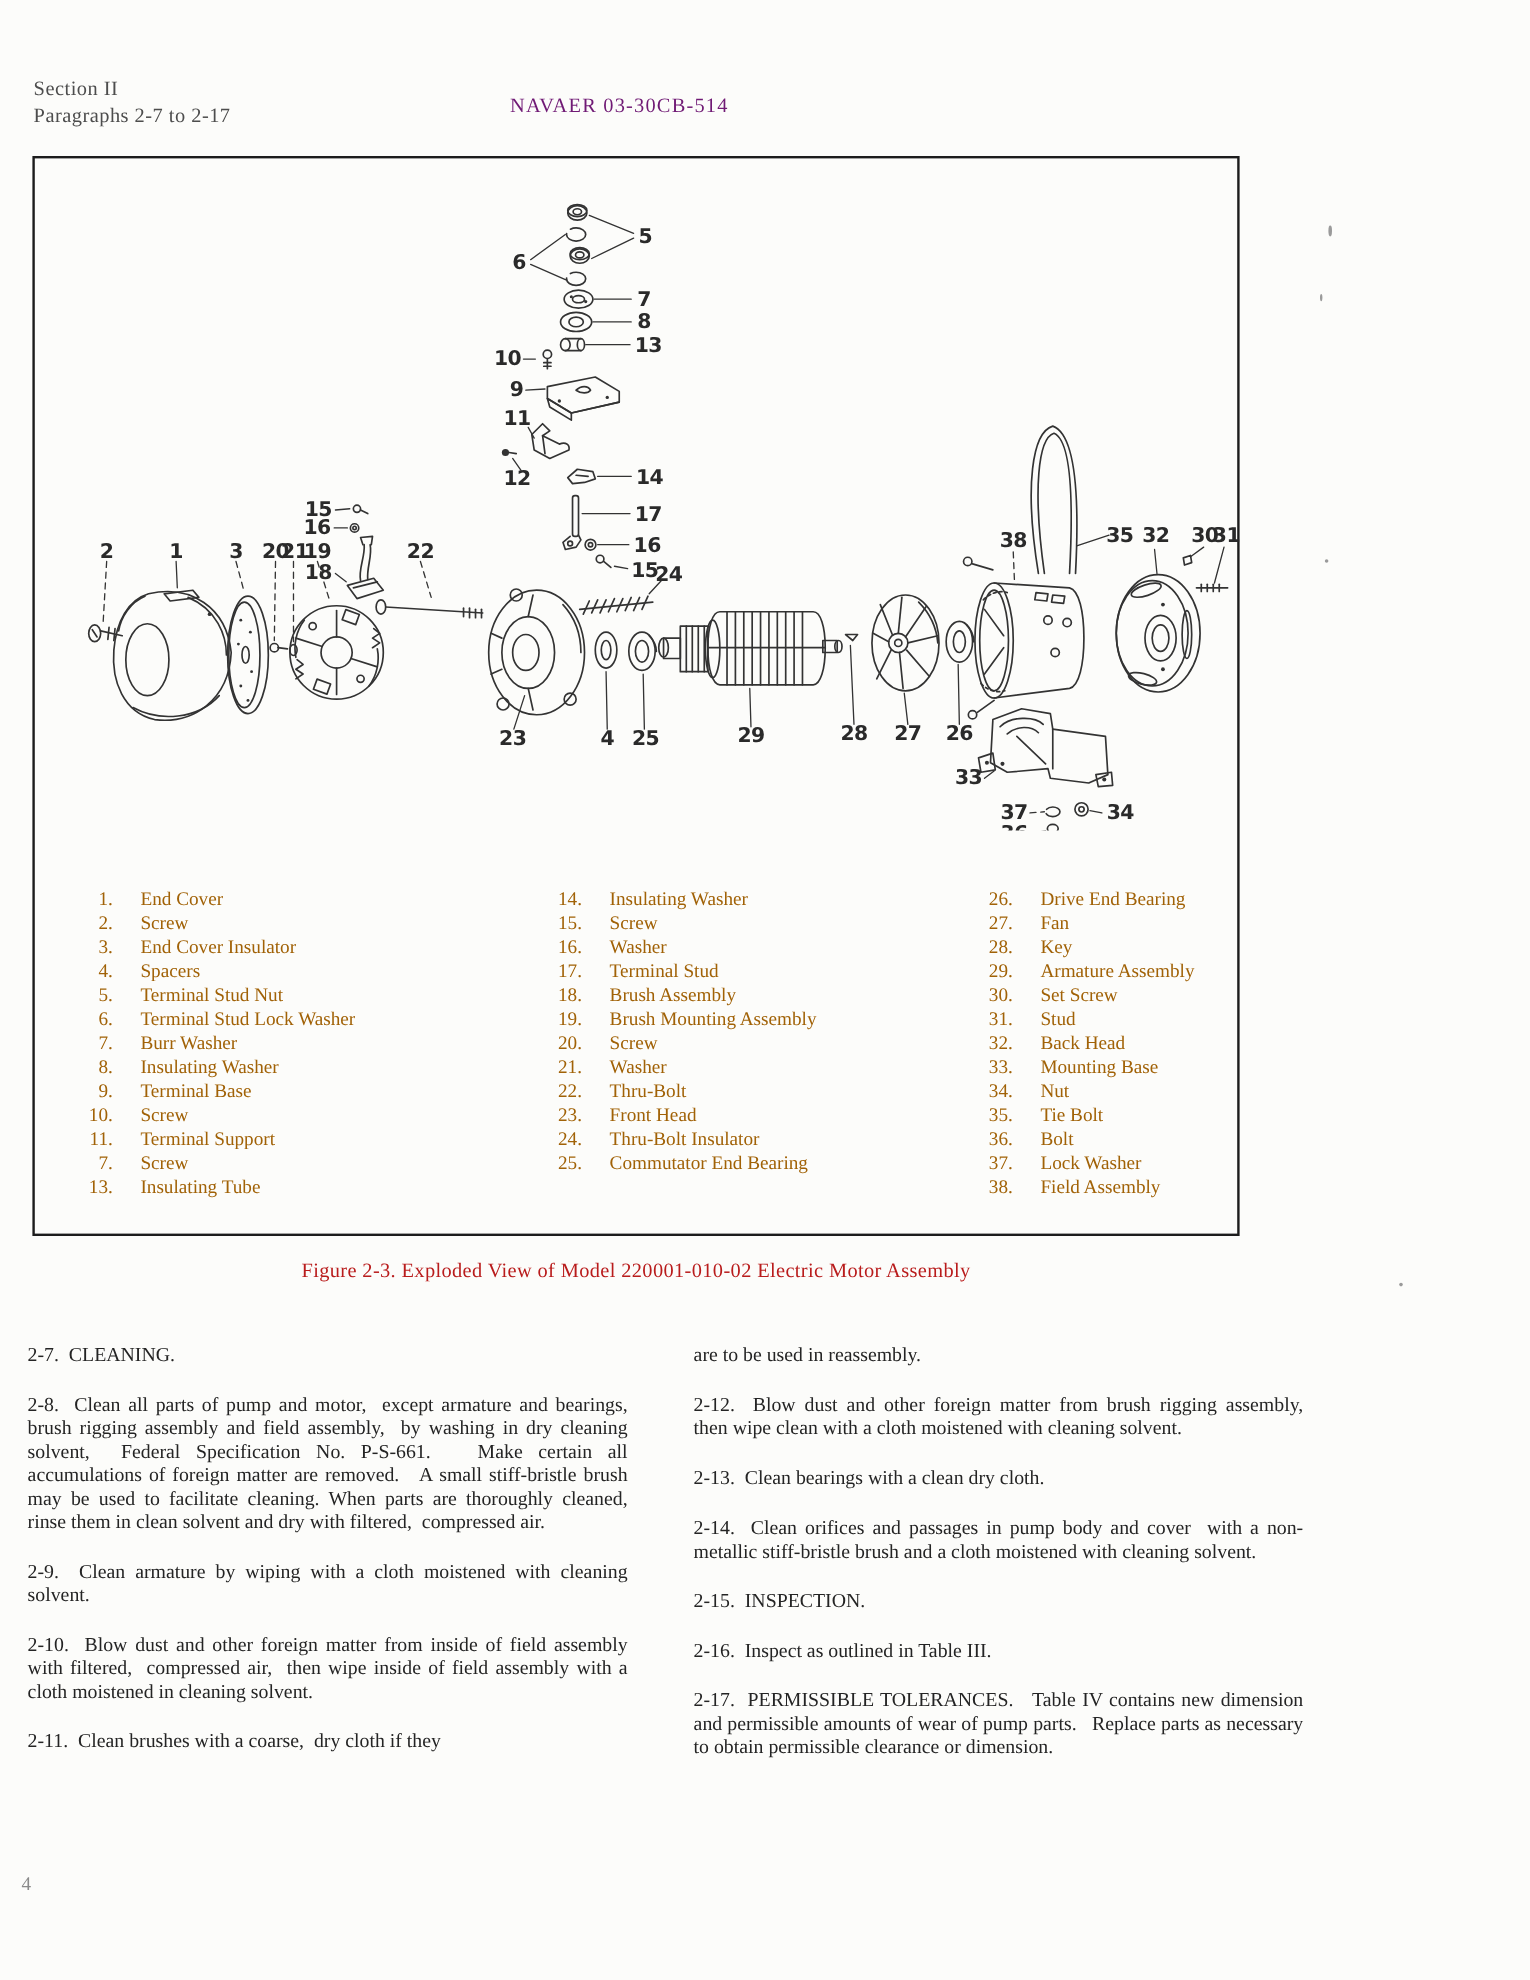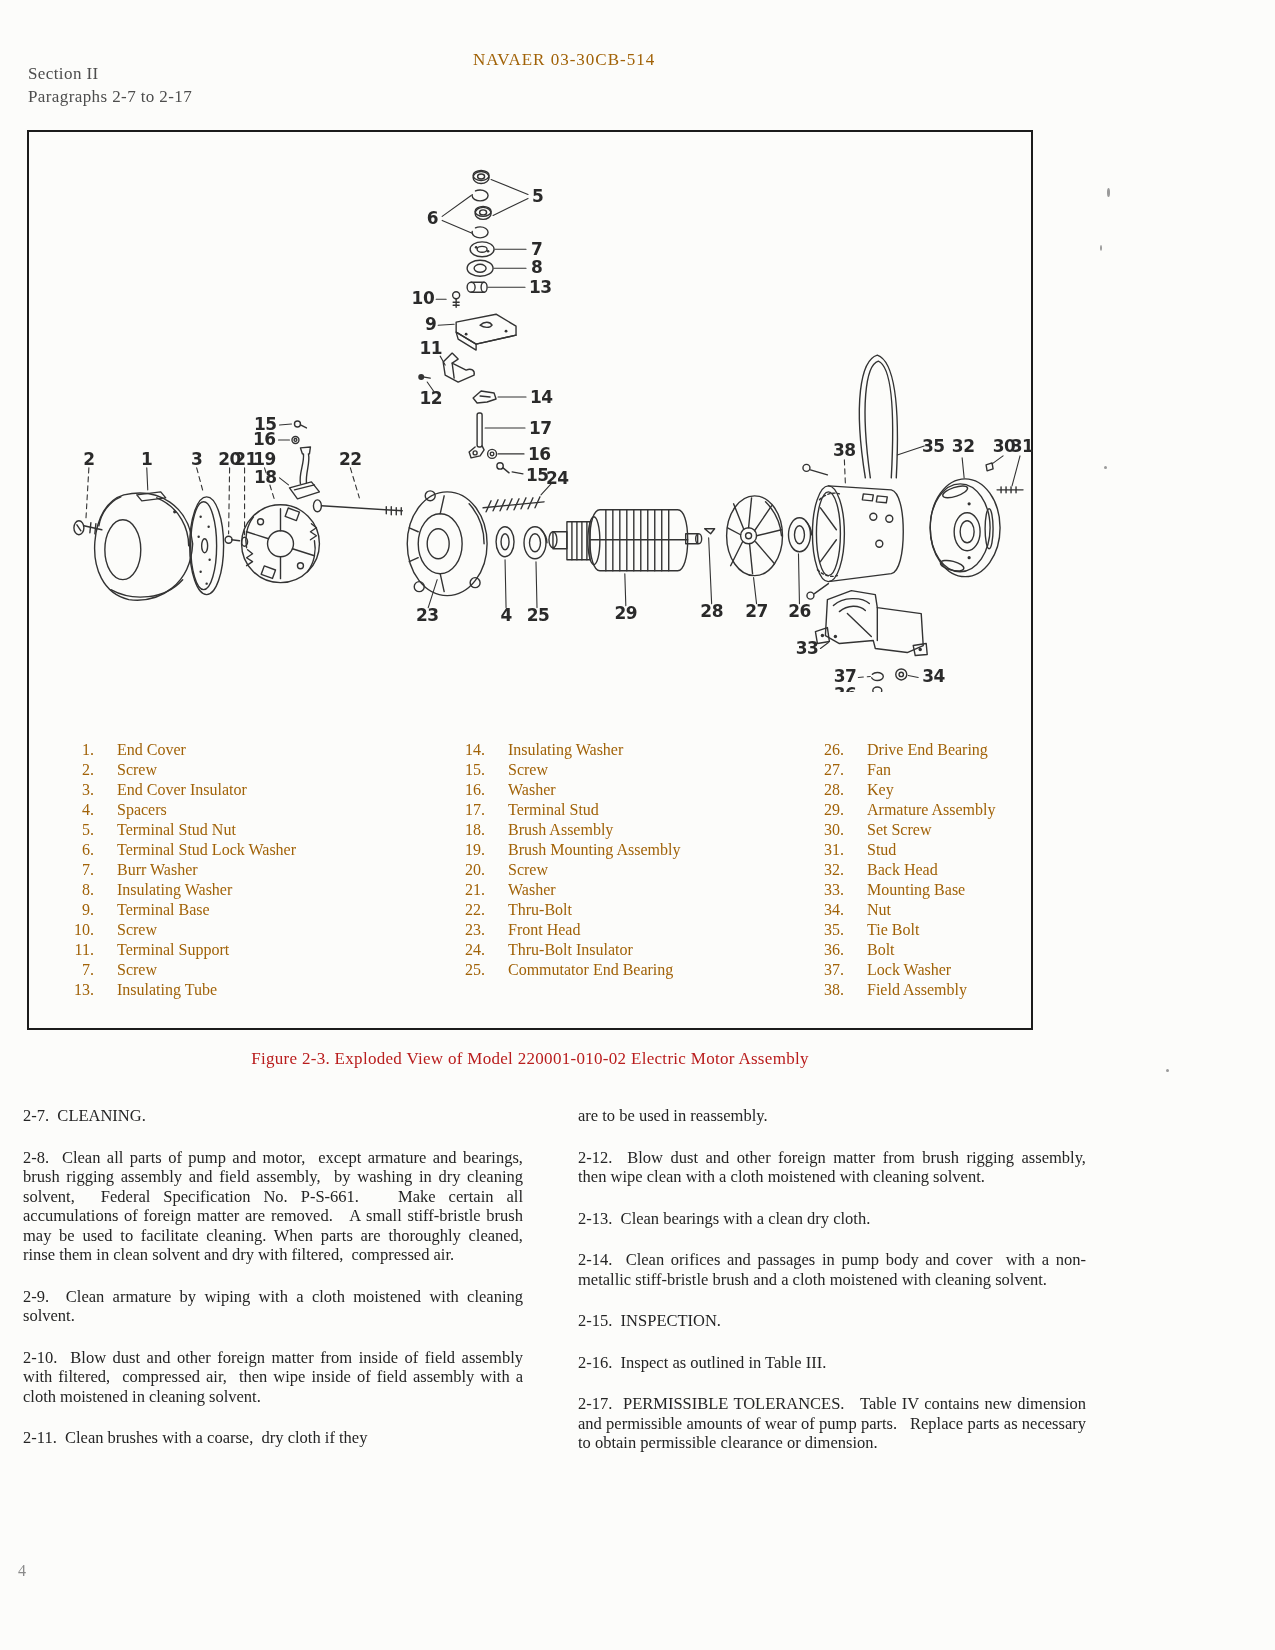--- a/index.html
+++ b/index.html
@@ -4,21 +4,21 @@
 <style>
   html,body{margin:0;padding:0;background:#e8e8e6;}
   .page{
     position:relative;width:1275px;height:1650px;margin:0 auto;
     background:#fcfcfa;color:#262626;
     font-family:"Liberation Serif", serif;
     overflow:hidden;
   }
   
   .hdr-left{position:absolute;left:28px;top:62px;font-size:17px;line-height:23px;color:#4d4d4d;letter-spacing:.4px;}
-  .hdr-doc{position:absolute;left:425px;top:50px;font-size:17px;color:#a16207;letter-spacing:1px;margin-left:48px;}
+  .hdr-doc{position:absolute;left:425px;top:78px;font-size:17px;color:#701a75;letter-spacing:1px;}
   
   .figure-box{
     position:absolute;left:27px;top:130px;width:1006px;height:900px;
     border:2px solid #1c1c1c;background:#fcfcfa;box-sizing:border-box;
   }
   .diagram{position:absolute;left:0;top:0;width:1004px;height:560px;}
   .diagram .co{font-family:"DejaVu Sans", sans-serif;font-weight:700;font-size:17px;fill:#2a2a2a;letter-spacing:-0.5px;}
   .diagram path,.diagram line,.diagram ellipse,.diagram circle,.diagram rect,.diagram polyline,.diagram polygon{
     stroke:#333;fill:none;stroke-width:1.4;stroke-linecap:round;stroke-linejoin:round;
   }
@@ -30,21 +30,21 @@
   #plcol1{left:25px;} #plcol2{left:416px;} #plcol3{left:775px;}
   .pl-row{white-space:nowrap;}
   .pl-num{display:inline-block;width:40px;text-align:right;}
   .pl-name{margin-left:23px;}
   
   .caption{position:absolute;left:27px;top:1049px;width:1006px;text-align:center;font-size:17px;color:#b91c1c;letter-spacing:.3px;}
   
   .col{position:absolute;top:1106px;font-size:16.5px;line-height:19.5px;text-align:justify;color:#242424;}
   .col-left{left:23px;width:500px;}
   .col-right{left:578px;width:508px;}
-  .para{white-space:pre-wrap;margin:0 0 22px 0;}
+  .para{white-space:pre-wrap;margin:13px 0 22px 0;}
   
   .pageno{position:absolute;left:18px;top:1562px;font-size:16px;color:#8a8a8a;}
   
   .speck{position:absolute;background:#9a9a9a;border-radius:50%;}
 </style>
 </head>
 <body>
 
 <div class="page">
 

